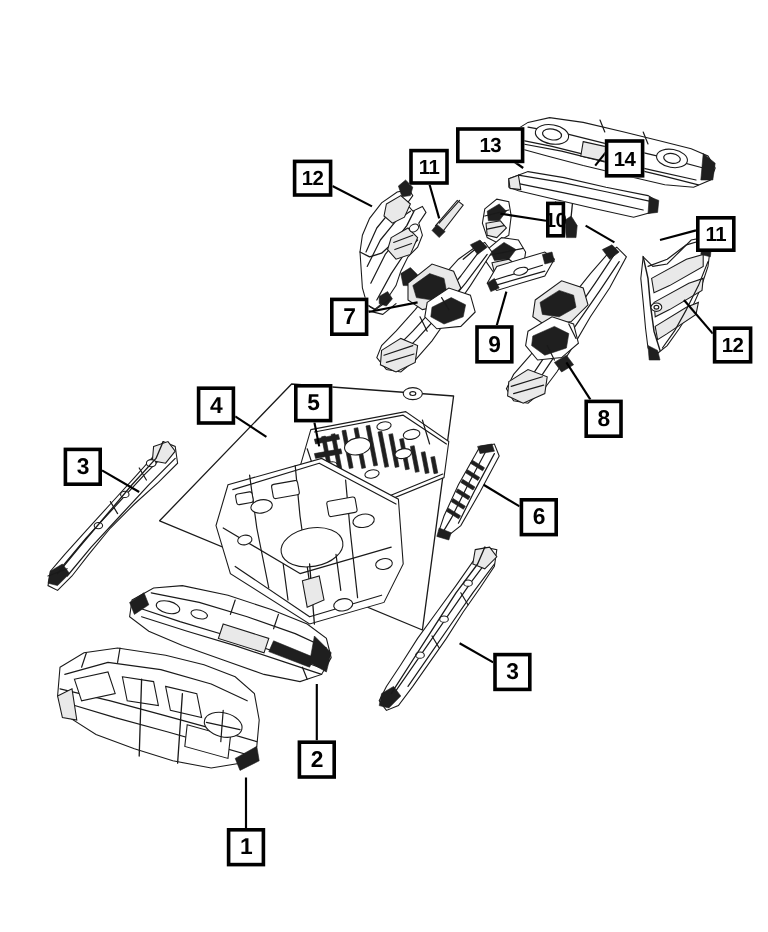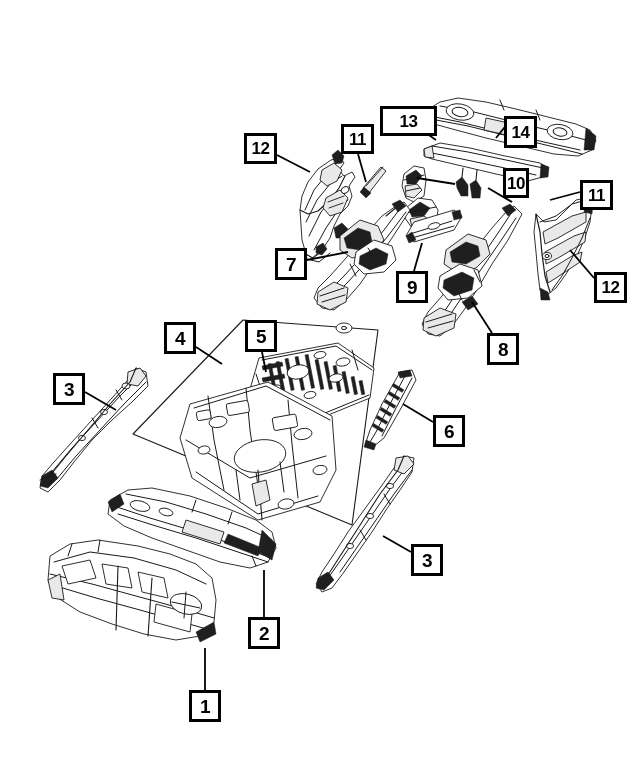--- a/index.html
+++ b/index.html
@@ -397,21 +397,21 @@
       </div>
       <div class="callout" style="left: 275px; top: 248px; width: 32px; height: 32px;">
         <span class="callout-num" style="font-size: 19px;">7</span>
       </div>
       <div class="callout" style="left: 487px; top: 333px; width: 32px; height: 32px;">
         <span class="callout-num" style="font-size: 19px;">8</span>
       </div>
       <div class="callout" style="left: 396px; top: 271px; width: 32px; height: 32px;">
         <span class="callout-num" style="font-size: 19px;">9</span>
       </div>
-      <div class="callout" style="left: 455px; top: 168px; width: 26px; height: 30px; margin-left: 48px;">
+      <div class="callout" style="left: 455px; top: 168px; width: 16px; height: 30px;">
         <span class="callout-num" style="font-size: 17px;">10</span>
       </div>
       <div class="callout" style="left: 341px; top: 124px; width: 33px; height: 30px;">
         <span class="callout-num" style="font-size: 17px;">11</span>
       </div>
       <div class="callout" style="left: 580px; top: 180px; width: 33px; height: 30px;">
         <span class="callout-num" style="font-size: 17px;">11</span>
       </div>
       <div class="callout" style="left: 244px; top: 133px; width: 33px; height: 31px;">
         <span class="callout-num" style="font-size: 17px;">12</span>

